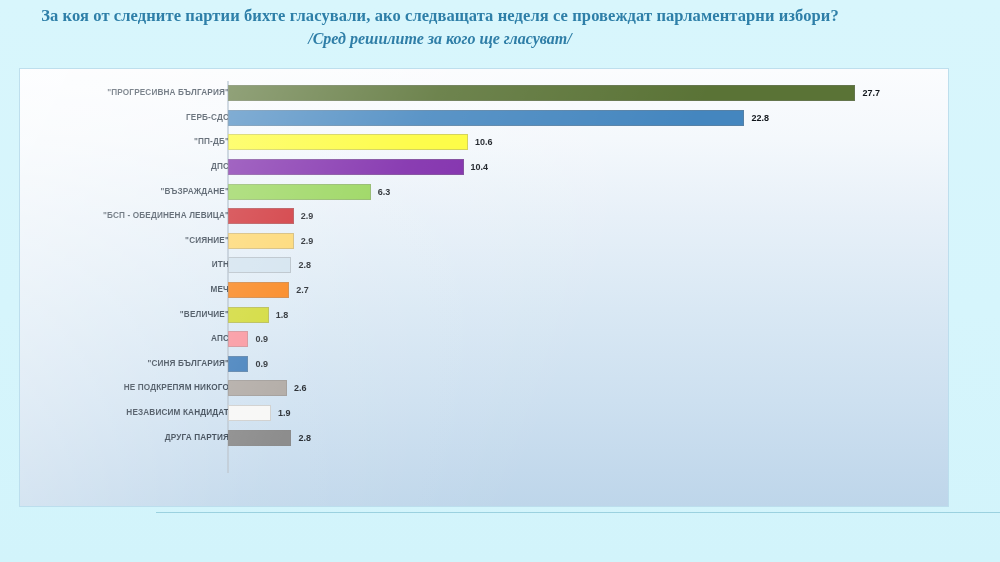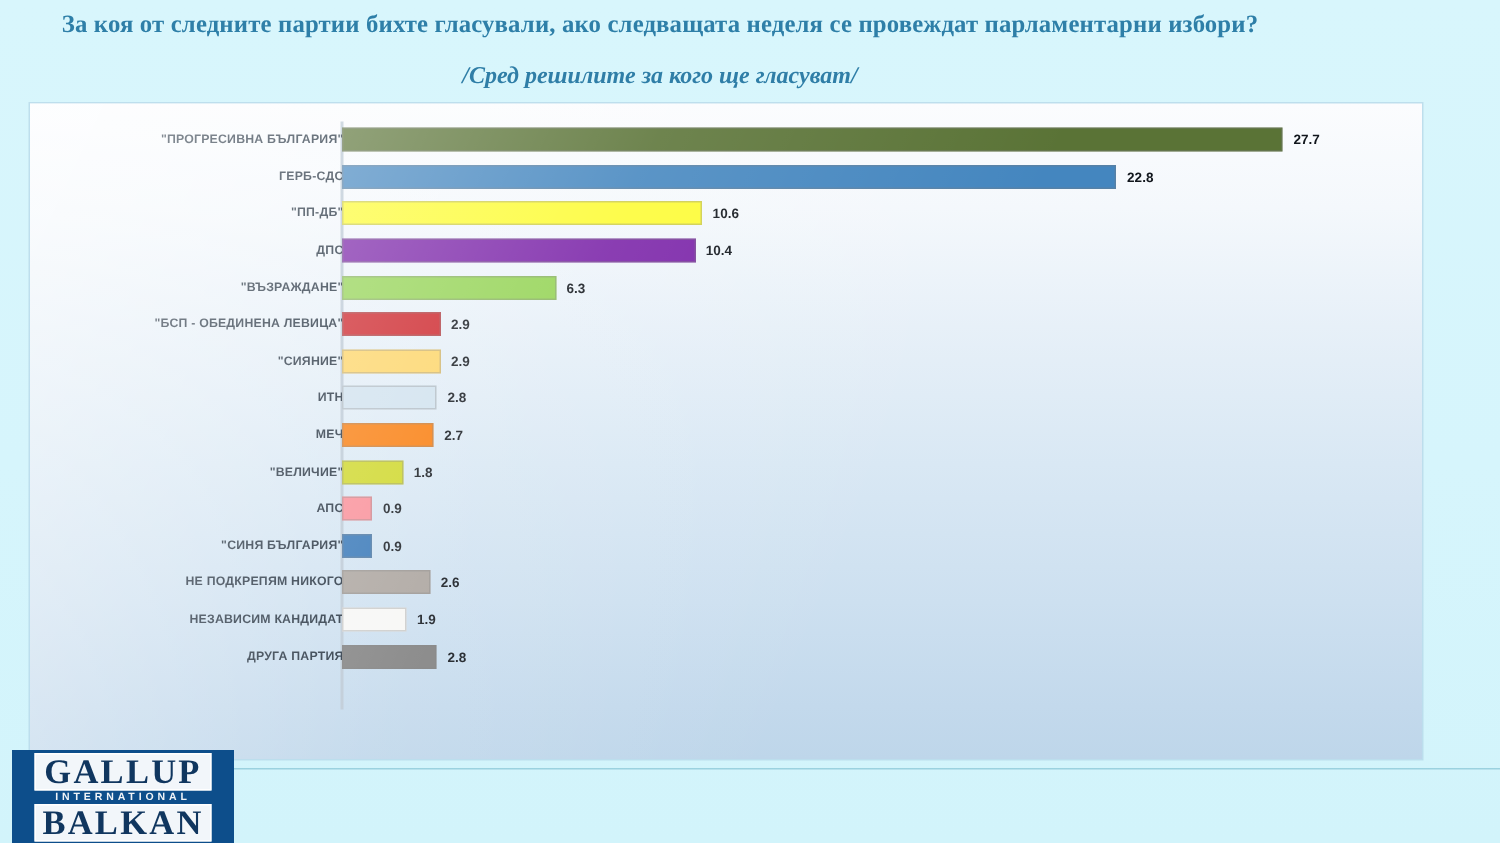--- a/index.html
+++ b/index.html
@@ -39,21 +39,21 @@
     line-height: 20px;
     white-space: nowrap;
   }
   #chart-subtitle {
     font-family: "Liberation Serif", serif;
     font-weight: bold;
     font-style: italic;
     font-size: 16px;
     color: #2f7ea7;
     line-height: 22px;
-    margin-top: 14px;
+    margin-top: 2px;
     white-space: nowrap;
   }
 
   
   #chart-panel {
     position: absolute;
     left: 20px;
     top: 69px;
     width: 928px;
     height: 437px;
@@ -313,21 +313,14 @@
           <div class="bar-wrap">
             <div class="bar" style="width: 63.42px; background: rgb(126, 126, 126);"></div>
             <div class="val">2.8</div>
           </div>
         </div>
       </div>
   </div>
 
   <div id="bottom-rule"></div>
 
-  <div id="logo-box">
-    <div id="logo-inner">
-      <span class="logo-word" id="logo-gallup">GALLUP</span>
-      <span id="logo-international">INTERNATIONAL</span>
-      <span class="logo-word" id="logo-balkan">BALKAN</span>
-    </div>
-  </div>
 
 </div>
 
 </body></html>

